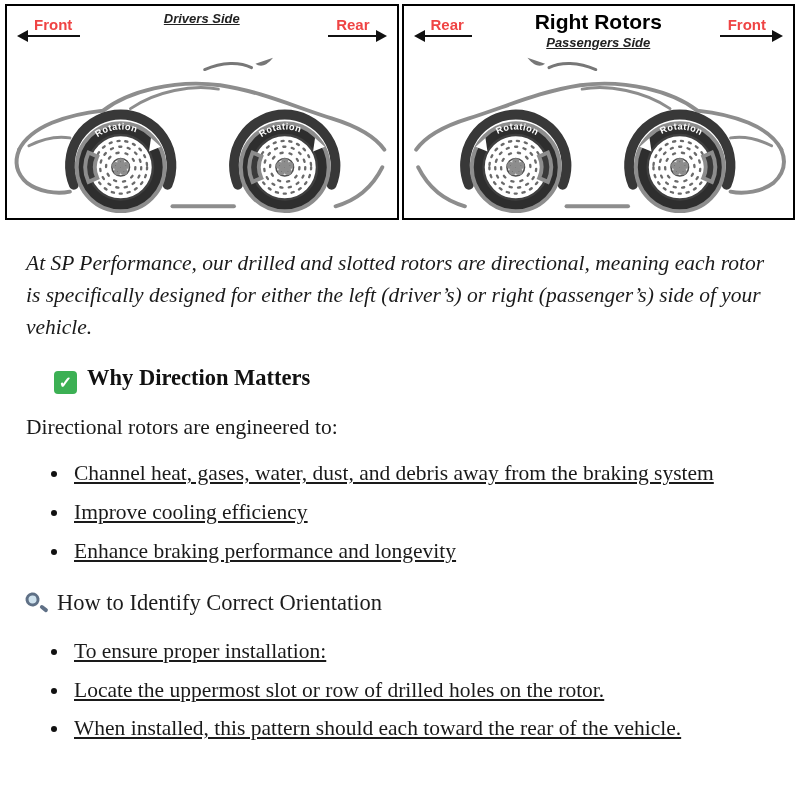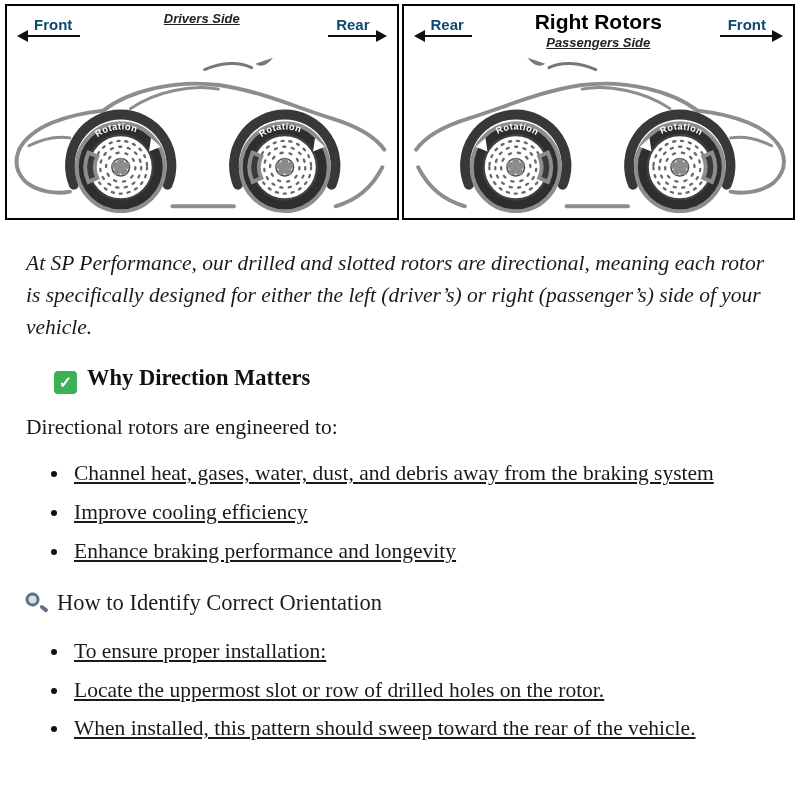--- a/index.html
+++ b/index.html
@@ -38,21 +38,21 @@
     pointer-events: none;
   }
   .panel-title { font: bold 21px "Liberation Sans", sans-serif; color:#000; }
   .panel-subtitle { font: bold italic 13px "Liberation Sans", sans-serif; color:#222; margin-top: 1px; text-decoration: underline; }
 
   .dir { display: flex; align-items: flex-end; margin-top: 4px; }
   .dir .shaft {
     border-bottom: 2.5px solid #111;
     font: bold 15px "Liberation Sans", sans-serif;
     padding: 0 8px 2px 8px;
-    color: #0c4a6e;
+    color: #ef4444;
   }
   .dir .head { width: 0; height: 0; border: 6px solid transparent; }
   .dir.left .head  { border-left: 0;  border-right: 11px solid #111; margin: 0 -2px -5px 0; }
   .dir.right .head { border-right: 0; border-left: 11px solid #111;  margin: 0 0 -5px -2px; }
 
   .car-svg { display: block; width: 100%; height: 166px; }
 
   
   .content { padding: 16px 26px 0 26px; font-size: 21.5px; line-height: 1.48; }
   .content p { margin-bottom: 14px; }
@@ -227,17 +227,17 @@
       <li>Enhance braking performance and longevity</li>
     </ul>
 
     <h3 class="sec-heading">
       <span class="magnifier"><span class="lens"></span><span class="handle"></span></span><span>How to Identify Correct Orientation</span>
     </h3>
 
     <ul class="bullets">
       <li>To ensure proper installation:</li>
       <li>Locate the uppermost slot or row of drilled holes on the rotor.</li>
-      <li>When installed, this pattern should sweep toward the rear of the vehicle.</li>
+      <li>When installed, this pattern should each toward the rear of the vehicle.</li>
     </ul>
 
   </main>
 </div>
 
 </body></html>

